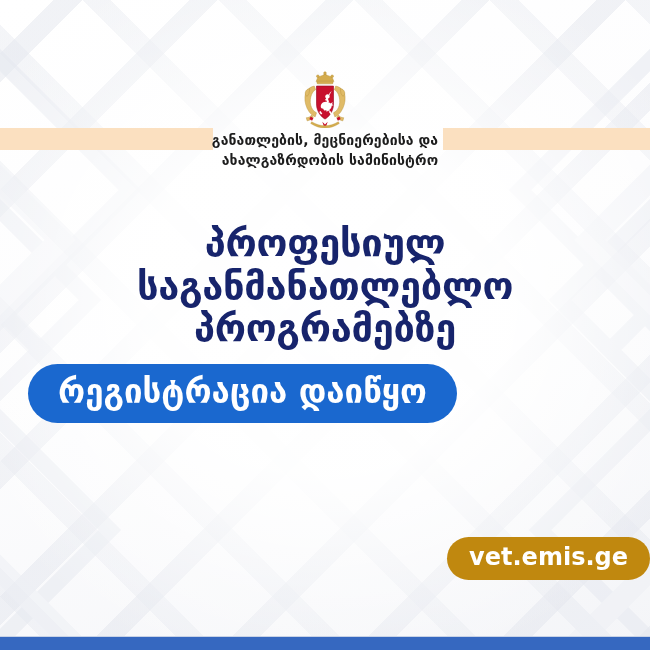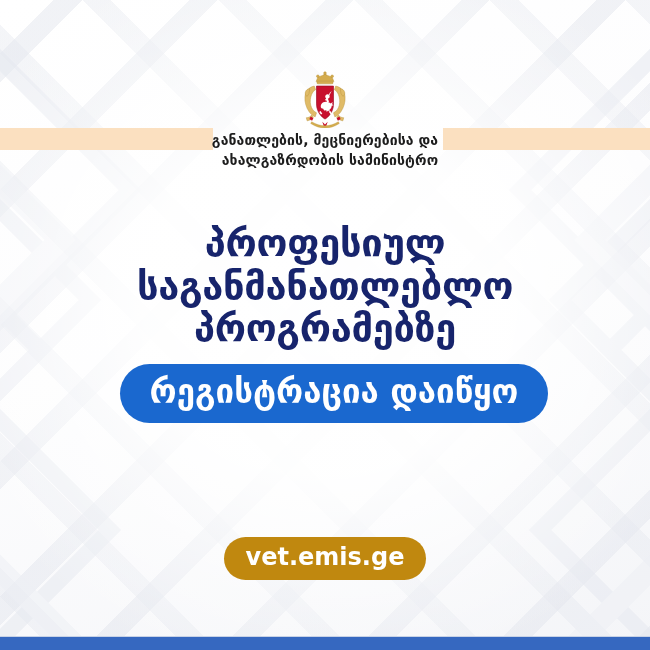--- a/index.html
+++ b/index.html
@@ -128,21 +128,21 @@
     padding: 0 32px;
   }
 
   
   .cta-wrap {
     position: absolute;
     top: 364px;
     left: 0;
     right: 10px;
     display: flex;
-    justify-content: center;
+    justify-content: flex-start;
     margin-left: 28px;
   }
   .cta-pill {
     background: #1a68cf;
     color: #ffffff;
     font-size: 33px;
     font-weight: 800;
     line-height: 1;
     padding: 11px 30px 15px;
     border-radius: 30px;
@@ -164,21 +164,21 @@
     white-space: nowrap;
   }
 
   
   .url-wrap {
     position: absolute;
     top: 537px;
     left: 0;
     right: 0;
     display: flex;
-    justify-content: center;
+    justify-content: flex-end;
   }
   .url-pill {
     background: #c0880f;
     color: #ffffff;
     font-size: 24px;
     font-weight: 700;
     line-height: 1;
     padding: 8px 22px 11px;
     border-radius: 22px;
     white-space: nowrap;

